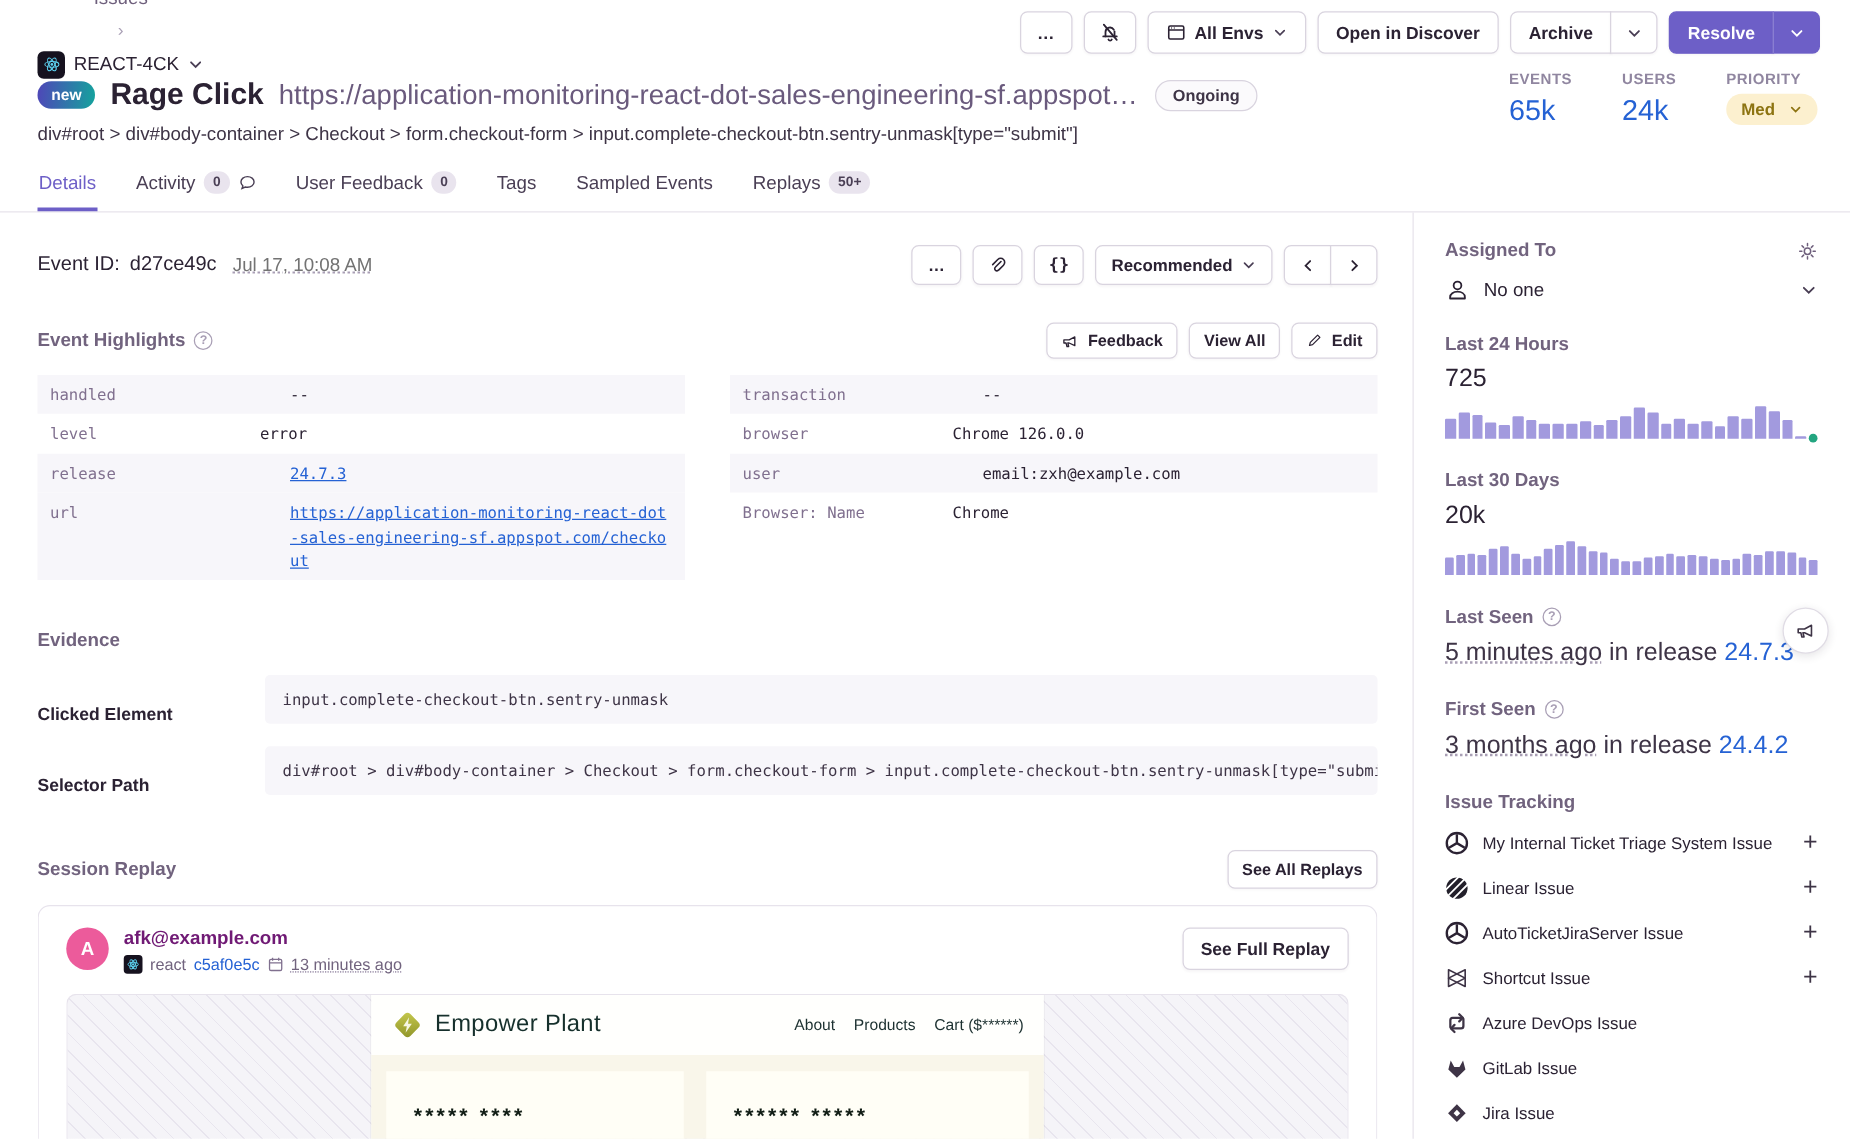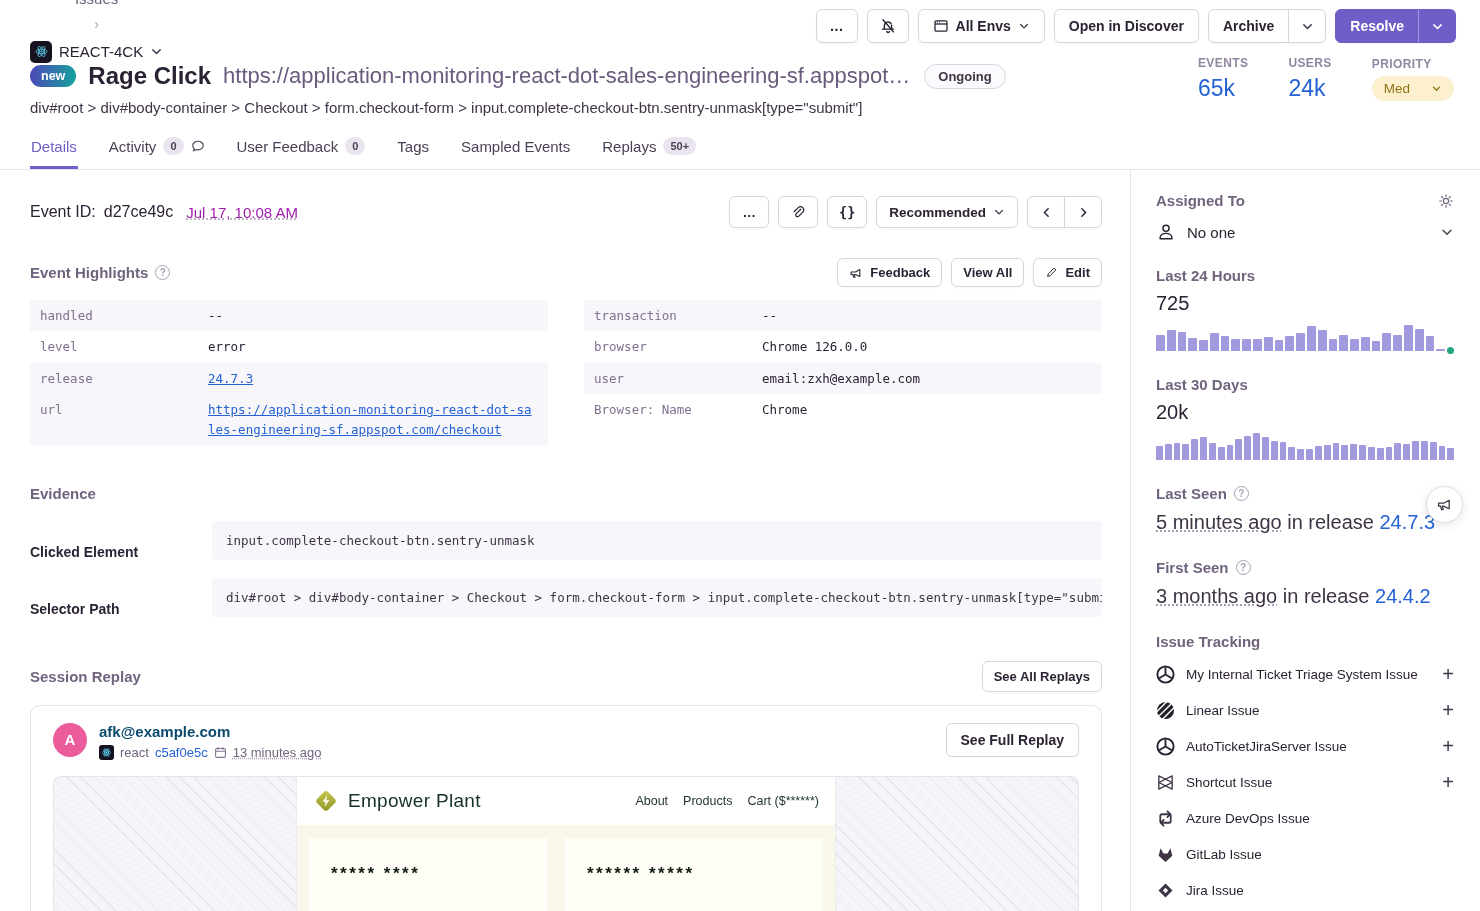--- a/index.html
+++ b/index.html
@@ -33,80 +33,80 @@
   
   .issue-header { padding:10px 30px 0; position:relative; }
   .title-row { display:flex; align-items:center; gap:12px; }
   .new-badge { background:linear-gradient(95deg,#4f46b8,#14a39d); color:#fff; font-size:12.5px; font-weight:700;
                padding:4px 11px; border-radius:20px; }
   .issue-title { font-size:24px; font-weight:700; color:#2b2233; }
   .issue-subtitle { font-size:22px; font-weight:400; color:#6a5a7d; }
   .ongoing-pill { border:1px solid #d9d4df; background:#fbfafc; border-radius:20px; padding:4px 13px;
                   font-size:13px; font-weight:700; color:#3e3446; margin-left:2px; }
   .culprit { margin-top:9px; font-size:15px; color:#3e3446; }
-  .header-stats { position:absolute; right:26px; top:4px; display:flex; gap:40px; align-items:center; }
+  .header-stats { position:absolute; right:26px; top:4px; display:flex; gap:40px; align-items:flex-start; }
   .stat { display:flex; flex-direction:column; gap:5px; }
   .stat-label { font-size:12px; font-weight:700; letter-spacing:.4px; color:#9086a0; }
   .stat-value { font-size:23px; color:#2562d4; cursor:pointer; }
-  .priority-pill { display:inline-flex; align-items:center; gap:21px; background:#fcf0cf; color:#8d7412;
-                   font-size:13.5px; font-weight:400; border-radius:16px; padding:5px 12px; cursor:pointer; }
+  .priority-pill { display:inline-flex; align-items:center; gap:11px; background:#fcf0cf; color:#8d7412;
+                   font-size:13.5px; font-weight:700; border-radius:16px; padding:5px 12px; cursor:pointer; }
 
   
   .tabs { margin-top:13px; padding:0 30px; display:flex; gap:30px; border-bottom:1px solid #e7e3ec; }
   .tab { display:flex; align-items:center; gap:7px; padding:8px 1px 11px; font-size:15px; color:#4a3f55;
          cursor:pointer; border-bottom:3px solid transparent; }
   .tab.active { color:#6d5fc7; border-bottom-color:#6d5fc7; }
   .tab-badge { background:#e9e4ee; color:#4a3f55; border-radius:20px; font-size:11px; font-weight:700; padding:3px 7px; }
 
   
   .content { display:flex; align-items:stretch; min-height:745px; }
   .main { width:1130px; padding:26px 28px 0 30px; }
   .sidebar { width:350px; border-left:1px solid #e7e3ec; padding:22px 26px 0 25px; }
 
   
   .event-row { display:flex; align-items:center; }
   .event-id-label { font-size:16px; font-weight:400; }
   .event-id { font-size:16px; margin-left:8px; }
-  .event-ts { margin-left:13px; font-size:15px; color:#a21caf; text-decoration:underline dotted #a99fb5; }
+  .event-ts { margin-left:13px; font-size:15px; color:#737373; text-decoration:underline dotted #a99fb5; }
   .event-actions { margin-left:auto; display:flex; gap:9px; align-items:center; }
   .btn-sm { height:32px; padding:0 12px; font-size:13.5px; }
   .btn-sq { width:40px; padding:0; }
   .mono { font-family:"DejaVu Sans Mono", monospace; }
 
   
   .hl-header { margin-top:30px; display:flex; align-items:center; gap:7px; }
   .section-title { font-size:15px; font-weight:700; color:#71637e; }
   .qmark { width:15px; height:15px; border-radius:50%; border:1px solid #a99fb5; color:#a99fb5; font-size:10px;
            display:inline-flex; align-items:center; justify-content:center; font-weight:700; }
   .hl-actions { margin-left:auto; display:flex; gap:9px; }
   .btn-xs { height:29px; padding:0 11px; font-size:13px; }
   .hl-tables { display:flex; gap:36px; margin-top:13px; }
   .kv-table { flex:1; min-width:0; }
   .kv-row { display:flex; padding:6px 10px; font-family:"DejaVu Sans Mono", monospace; font-size:12.5px; line-height:1.55; }
-  .kv-row.odd { background:#f7f6fa; }
+  .kv-row.odd { background:#f7f6fa;gap:24px; }
   .kv-key { width:168px; flex-shrink:0; color:#80708f; }
   .kv-val { color:#2b2233; word-break:break-all; }
   .kv-link { color:#2562d4; text-decoration:underline; cursor:pointer; }
 
   
   .evidence { margin-top:40px; }
   .ev-row { display:flex; align-items:flex-end; margin-top:18px; }
   .ev-label { width:182px; flex-shrink:0; font-size:14px; font-weight:700; padding-top:12px; }
   .ev-val { flex:1; background:#f7f6fa; border-radius:4px; padding:12px 14px; font-family:"DejaVu Sans Mono", monospace;
             font-size:12.5px; color:#3e3446; white-space:nowrap; overflow:hidden; }
 
   
   .sr-section { margin-top:44px; }
   .sr-header { display:flex; align-items:center; }
   .sr-card { margin-top:13px; border:1px solid #e7e3ec; border-bottom:none; border-radius:10px 10px 0 0;
              padding:17px 22px 0; }
   .sr-head { display:flex; align-items:flex-start; }
   .avatar { width:34px; height:34px; border-radius:50%; background:#ec5b9b; color:#fff; font-size:15px; font-weight:700;
             display:flex; align-items:center; justify-content:center; margin-right:12px; }
-  .sr-email { color:#0c4a6e; font-weight:700; font-size:15px; cursor:pointer;margin-top:32px; }
+  .sr-email { color:#701a75; font-weight:700; font-size:15px; cursor:pointer;margin-top:32px; }
   .sr-meta { display:flex; align-items:center; gap:6px; margin-top:4px; font-size:13px; color:#71637e; }
   .sr-react { width:15px; height:15px; border-radius:3px; background:#16121f; display:flex; align-items:center; justify-content:center; }
   .sr-replay-id { color:#2562d4; cursor:pointer; }
   .sr-ago { text-decoration:underline dotted #a99fb5; }
   .sr-cta { margin-left:auto; }
   .sr-preview { margin-top:16px; border:1px solid #e7e3ec; border-bottom:none; border-radius:8px 8px 0 0; height:200px;
                 background:repeating-linear-gradient(45deg,#f5f4f8 0 9px,#e8e5ee 9px 10px); overflow:hidden; position:relative; }
   .site { width:538px; margin:0 auto; height:100%; box-shadow:0 0 0 1px rgba(0,0,0,.03); }
   .site-header { background:#fffffd; height:48px; display:flex; align-items:center; padding:0 16px; }
   .site-name { font-size:19px; font-weight:500; color:#16302c; margin-left:9px; letter-spacing:.3px; }

